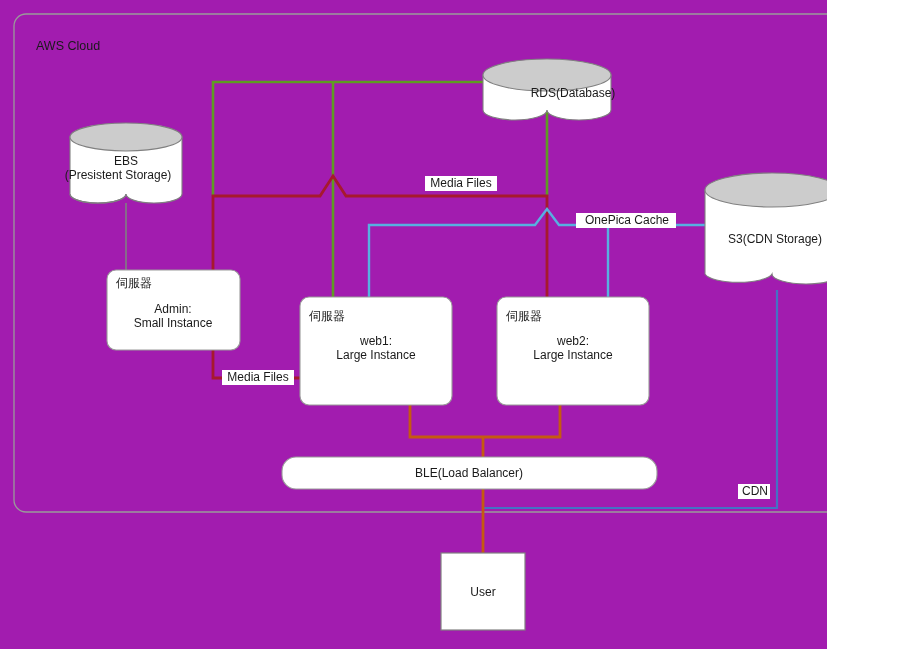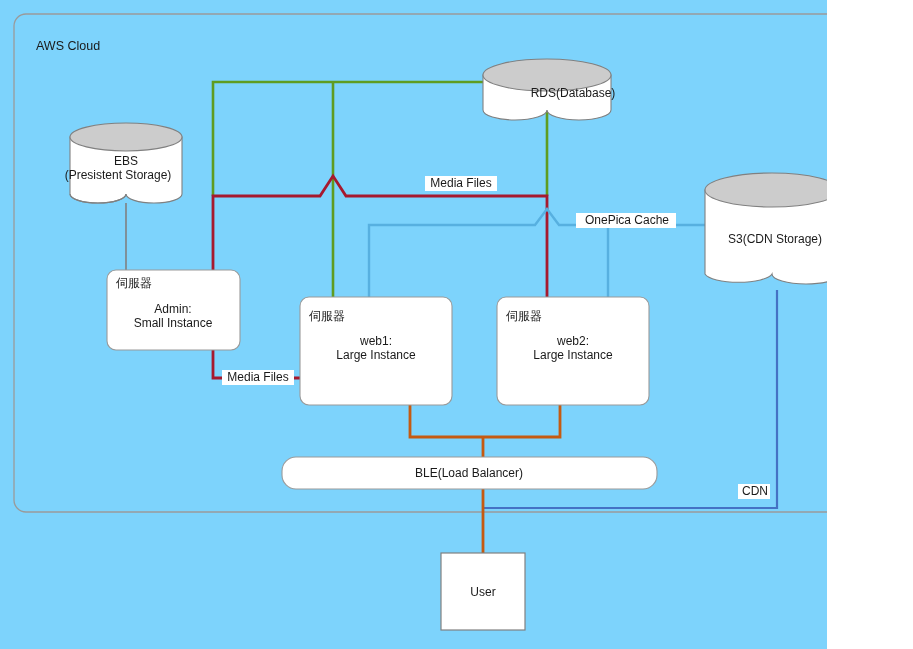--- a/index.html
+++ b/index.html
@@ -7,21 +7,21 @@
     padding: 0;
     background: #ffffff;
   }
   body {
     font-family: "Liberation Sans", "DejaVu Sans", sans-serif;
   }
   #canvas {
     position: relative;
     width: 827px;
     height: 649px;
-    background: #7dd3fc;
+    background: #a21caf;
     overflow: hidden;
   }
   svg.diagram {
     position: absolute;
     top: 0;
     left: 0;
     width: 913px;
     height: 649px;
   }
   .node-label {

